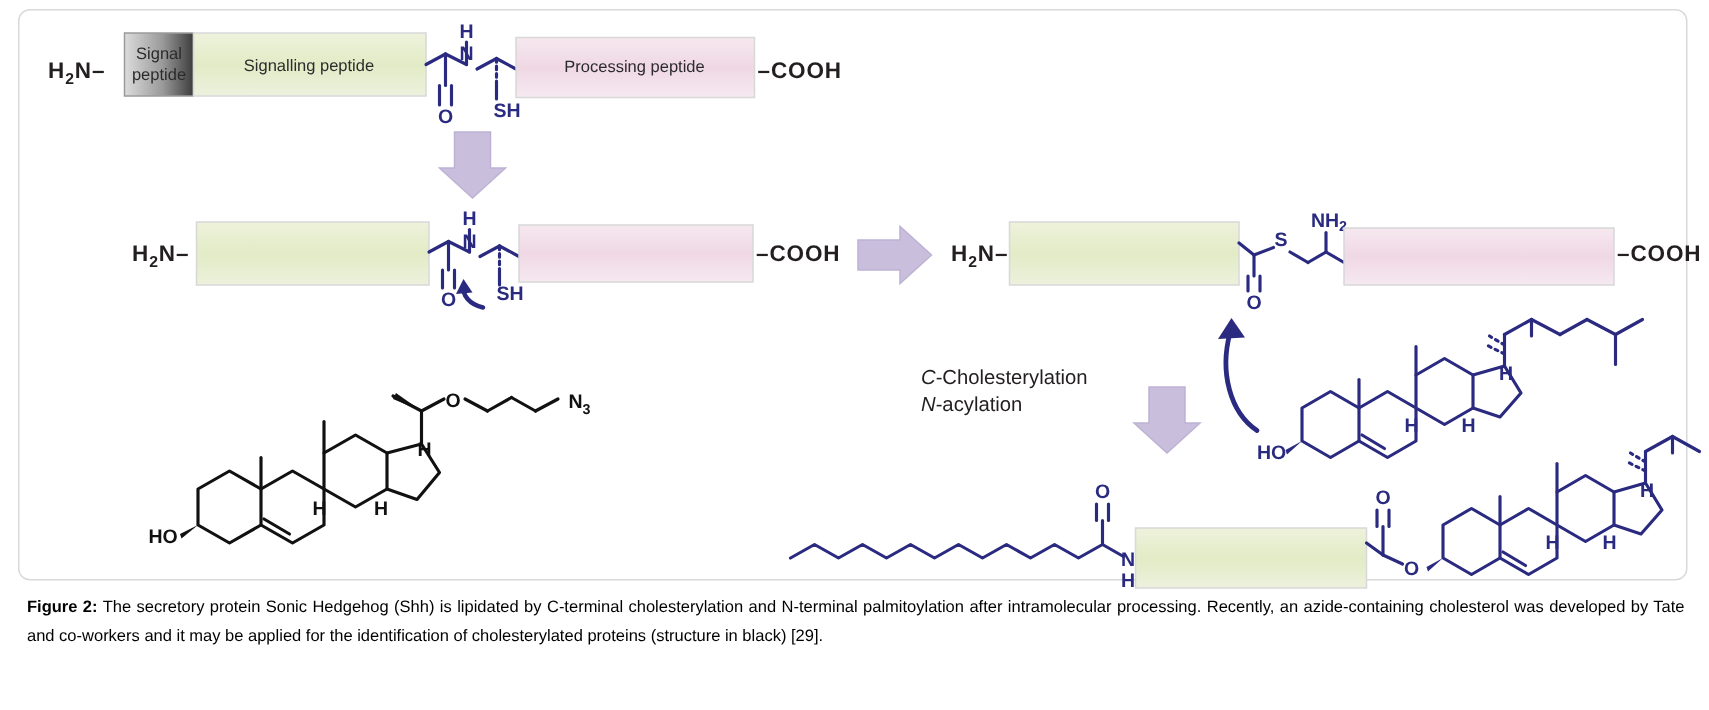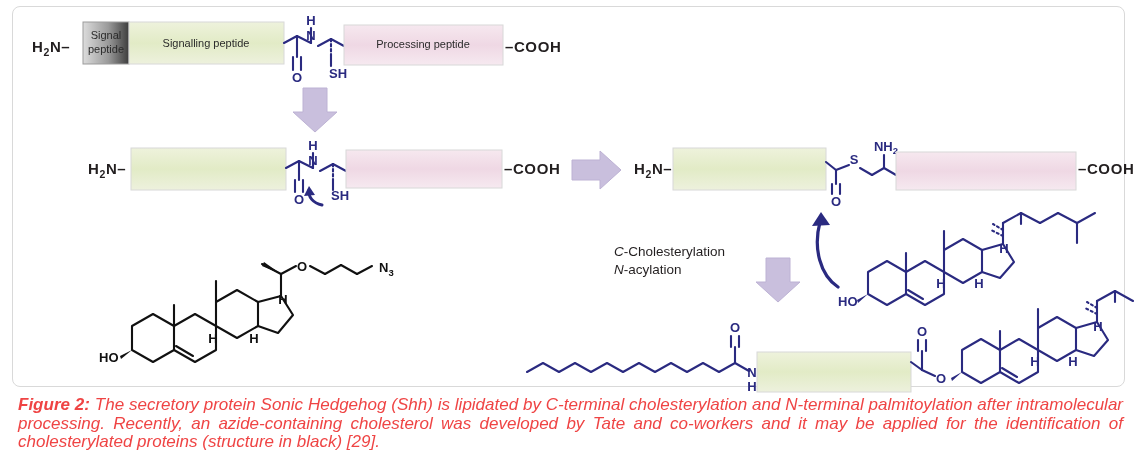--- a/index.html
+++ b/index.html
@@ -9,23 +9,22 @@
     overflow:hidden;
   }
   .frame{
     position:absolute;left:12px;top:6px;width:1113px;height:381px;
     border:1px solid #d9d9d9;border-radius:8px;background:#ffffff;
     box-sizing:border-box;
   }
   .caption{
     position:absolute;left:18px;top:396px;width:1105px;
     font-family:"Liberation Sans",sans-serif;
-    font-size:17px;line-height:18.6px;color:#ef4444;
+    font-size:11px;line-height:18.6px;color:#000000;
     text-align:justify;
-    font-style:italic;
   }
   .caption b{font-weight:bold;}
   .svg-layer{position:absolute;left:0;top:0;width:1139px;height:473px;}
   .pep-label{
     font-family:"Liberation Sans",sans-serif;
     font-size:11px;fill:#2b2b2b;
   }
   .term-label{
     font-family:"Liberation Sans",sans-serif;
     font-size:15px;font-weight:bold;fill:#231f20;letter-spacing:.6px;

